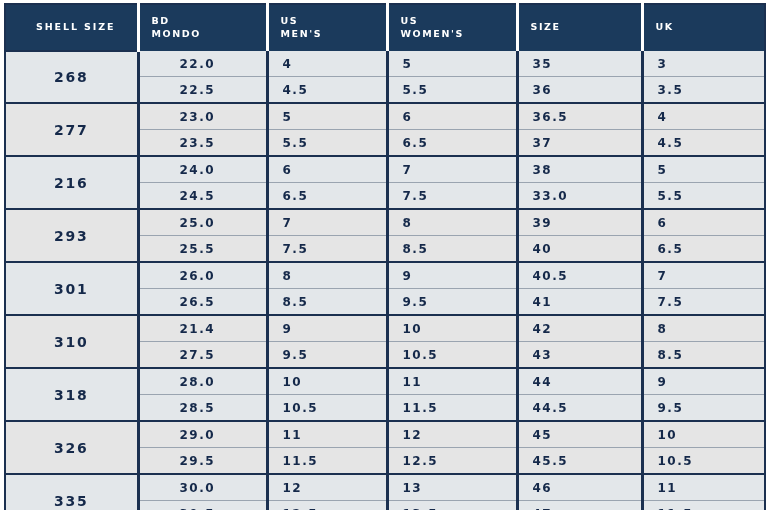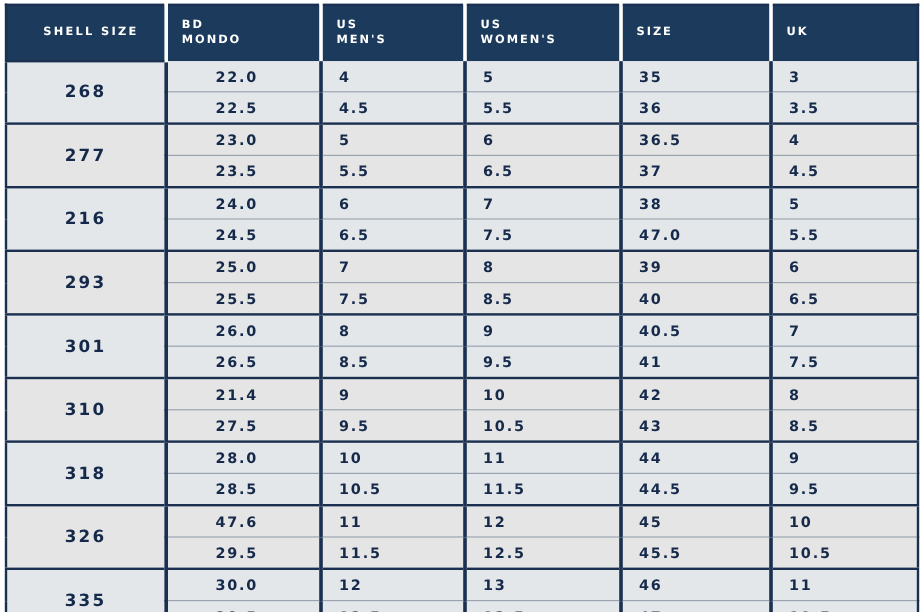--- a/index.html
+++ b/index.html
@@ -161,21 +161,21 @@
           <td class="val-cell mondo">24.0</td>
           <td class="val-cell">6</td>
           <td class="val-cell">7</td>
           <td class="val-cell">38</td>
           <td class="val-cell">5</td>
         </tr>
         <tr class="band-gray sub-b">
           <td class="val-cell mondo">24.5</td>
           <td class="val-cell">6.5</td>
           <td class="val-cell">7.5</td>
-          <td class="val-cell">47.0</td>
+          <td class="val-cell">33.0</td>
           <td class="val-cell">5.5</td>
         </tr>
         <tr class="band-white sub-a">
           <td class="shell-cell" rowspan="2">293</td>
           <td class="val-cell mondo">25.0</td>
           <td class="val-cell">7</td>
           <td class="val-cell">8</td>
           <td class="val-cell">39</td>
           <td class="val-cell">6</td>
         </tr>
@@ -226,21 +226,21 @@
         </tr>
         <tr class="band-gray sub-b">
           <td class="val-cell mondo">28.5</td>
           <td class="val-cell">10.5</td>
           <td class="val-cell">11.5</td>
           <td class="val-cell">44.5</td>
           <td class="val-cell">9.5</td>
         </tr>
         <tr class="band-white sub-a">
           <td class="shell-cell" rowspan="2">326</td>
-          <td class="val-cell mondo">47.6</td>
+          <td class="val-cell mondo">29.0</td>
           <td class="val-cell">11</td>
           <td class="val-cell">12</td>
           <td class="val-cell">45</td>
           <td class="val-cell">10</td>
         </tr>
         <tr class="band-white sub-b">
           <td class="val-cell mondo">29.5</td>
           <td class="val-cell">11.5</td>
           <td class="val-cell">12.5</td>
           <td class="val-cell">45.5</td>

